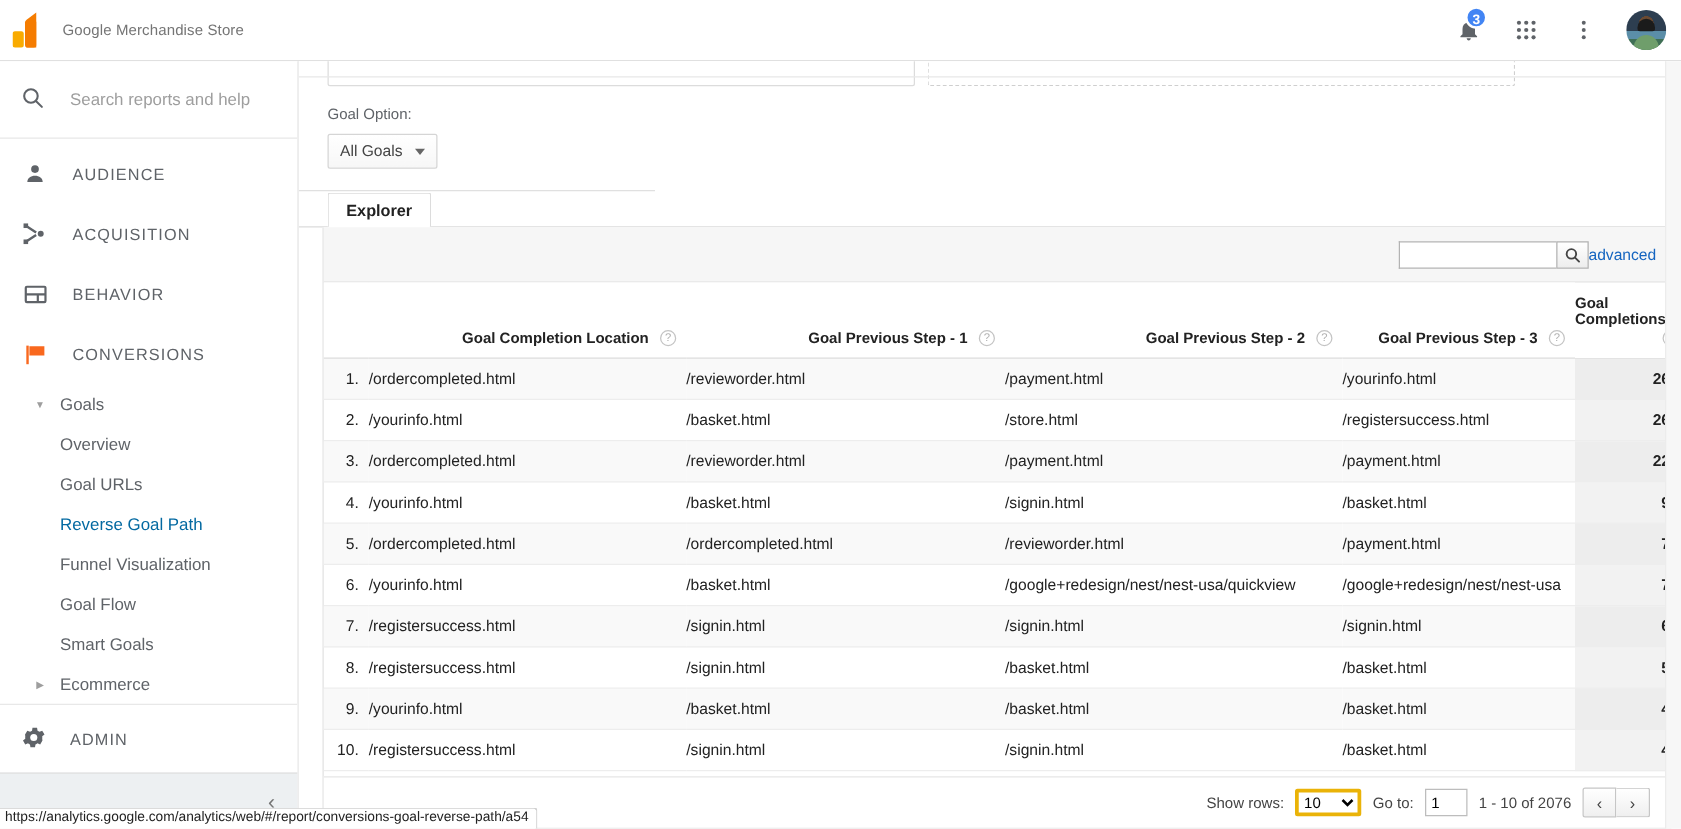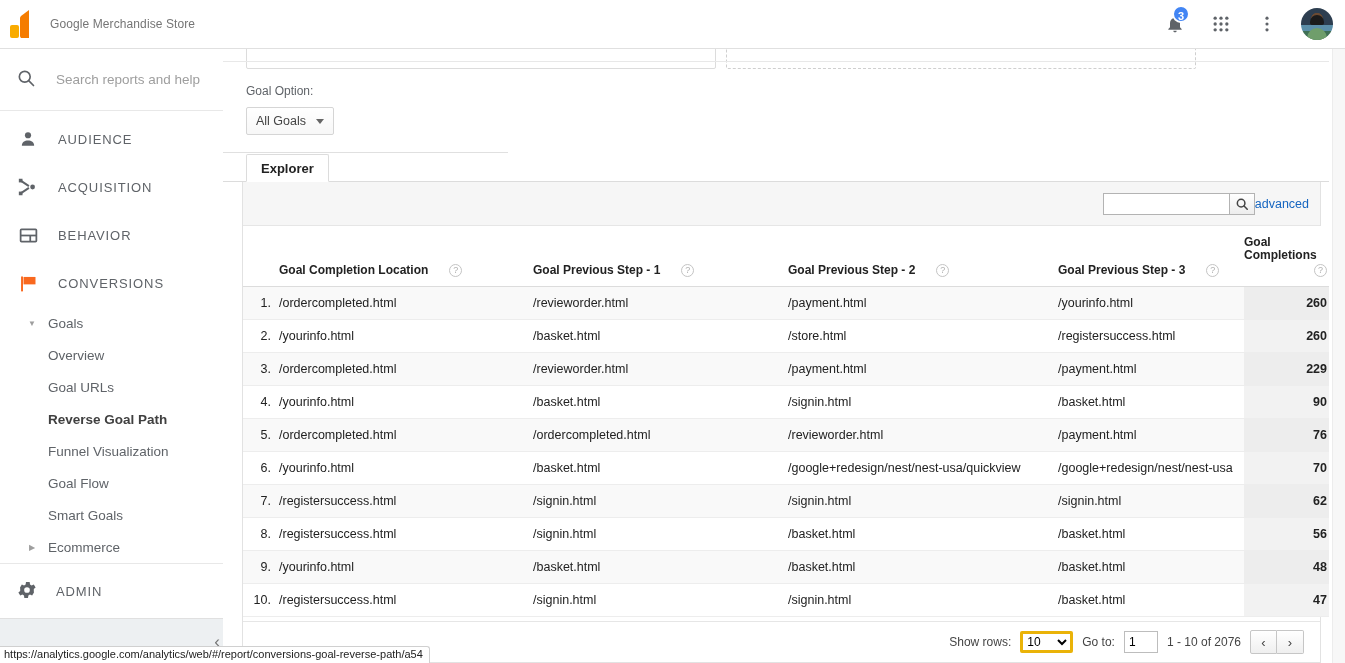--- a/index.html
+++ b/index.html
@@ -85,38 +85,38 @@
   }
   .nav-sub {
     display: flex; align-items: center; height: 32px; padding-left: 24px;
     cursor: pointer; font-size: 13.5px; color: #5f6368;
   }
   .nav-sub .tri {
     width: 16px; flex: 0 0 16px; margin-right: 8px; color: #9e9e9e; font-size: 8px;
     display: flex; align-items: center; justify-content: center;
   }
   .nav-sub.indent { padding-left: 48px; }
-  .nav-sub.active { color: #404040; font-weight: 700; }
+  .nav-sub.active { color: #0369a1; font-weight: 400; }
   .admin-row {
     position: absolute; bottom: 45px; left: 0; width: 238px; height: 55px;
     display: flex; align-items: center; gap: 18px; padding-left: 16px;
     border-top: 1px solid #e8e8e8; background:#fff; cursor: pointer;
   }
   .admin-row .lbl { font-size: 13px; letter-spacing: .9px; color: #5f6368; }
   .collapse-bar {
     position: absolute; bottom: 0; left: 0; width: 238px; height: 45px;
     background: #edf0f2; border-top: 1px solid #e0e0e0;
     display: flex; align-items: center; justify-content: flex-end;
     padding-right: 18px; cursor: pointer;
   }
   .collapse-bar .chev { color: #757575; font-size: 17px; line-height: 1; }
 
   
   .main {
-    position: absolute; top: 49px; left: 223px; width: 1106px; height: 614px;
+    position: absolute; top: 49px; left: 239px; width: 1106px; height: 614px;
     background: #fff; overflow: hidden;
   }
   .seg-strip { position: relative; height: 31px; background: #fff; }
   .seg-box {
     position: absolute; top: -36px; height: 56px; background: #fff;
     border: 1px solid #dcdcdc; border-radius: 2px;
   }
   .seg-box.a { left: 23px; width: 470px; }
   .seg-box.b { left: 503px; width: 470px; border-style: dashed; border-color: #cfcfcf; }
   .strip-line {
@@ -181,21 +181,21 @@
     font-size: 12px; color: #222; font-weight: 700; text-align: left;
     vertical-align: bottom; padding: 10px 8px 9px 0;
     border-bottom: 1px solid #dcdcdc; background: #fff;
   }
   th.c-rank { width: 36px; }
   th.c1 { width: 254px; padding-left: 0; }
   th.c2 { width: 255px; }
   th.c3 { width: 270px; }
   th.c4 { width: 186px; }
   th.c5 { width: 91px; background: #f2f2f2; text-align: right; padding-right: 6px; }
-  .th-inner { display: flex; align-items: center; gap: 21px; }
+  .th-inner { display: flex; align-items: center; gap: 9px; justify-content: flex-end; }
   .qmark {
     width: 13px; height: 13px; border-radius: 50%; border: 1px solid #c4c4c4;
     color: #b0b0b0; font-size: 9px; line-height: 11px; text-align: center;
     font-weight: 400; display: inline-block; cursor: pointer; flex: 0 0 13px;
   }
   .gc-head { text-align: right; line-height: 13px; position: relative; }
   .gc-head .gc-q { display: block; margin: 2px 0 0 auto; }
   table.data td {
     font-size: 12.5px; color: #222; padding: 9px 8px 9px 0;
     border-bottom: 1px solid #ededed; vertical-align: top; word-wrap: break-word;

